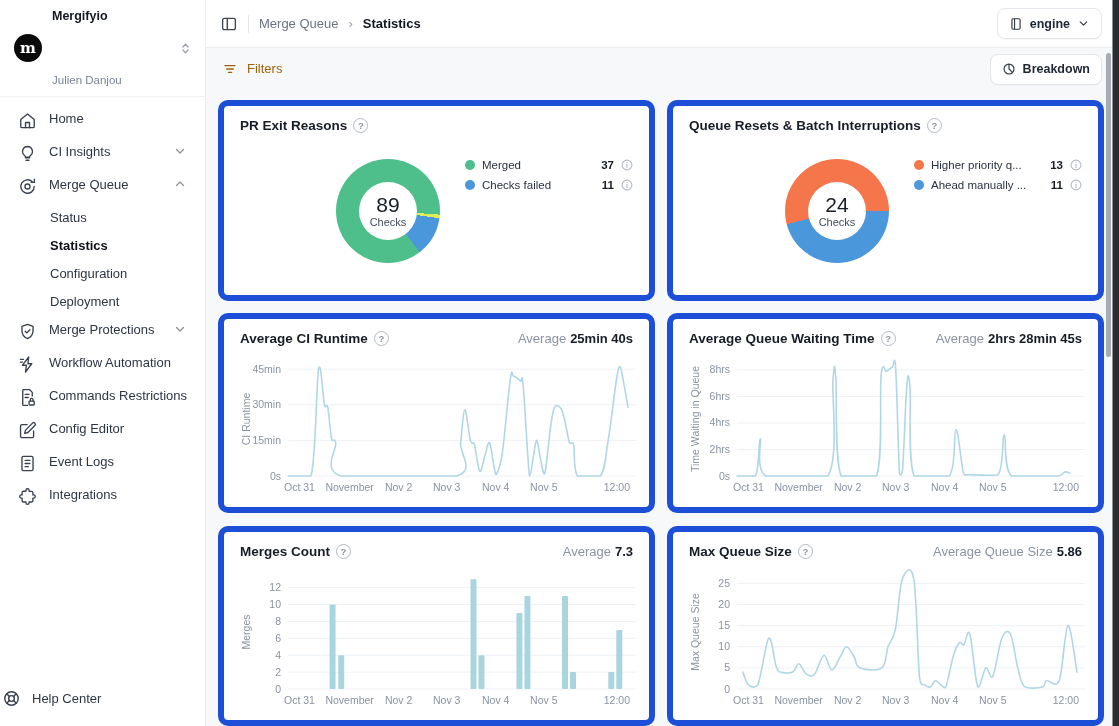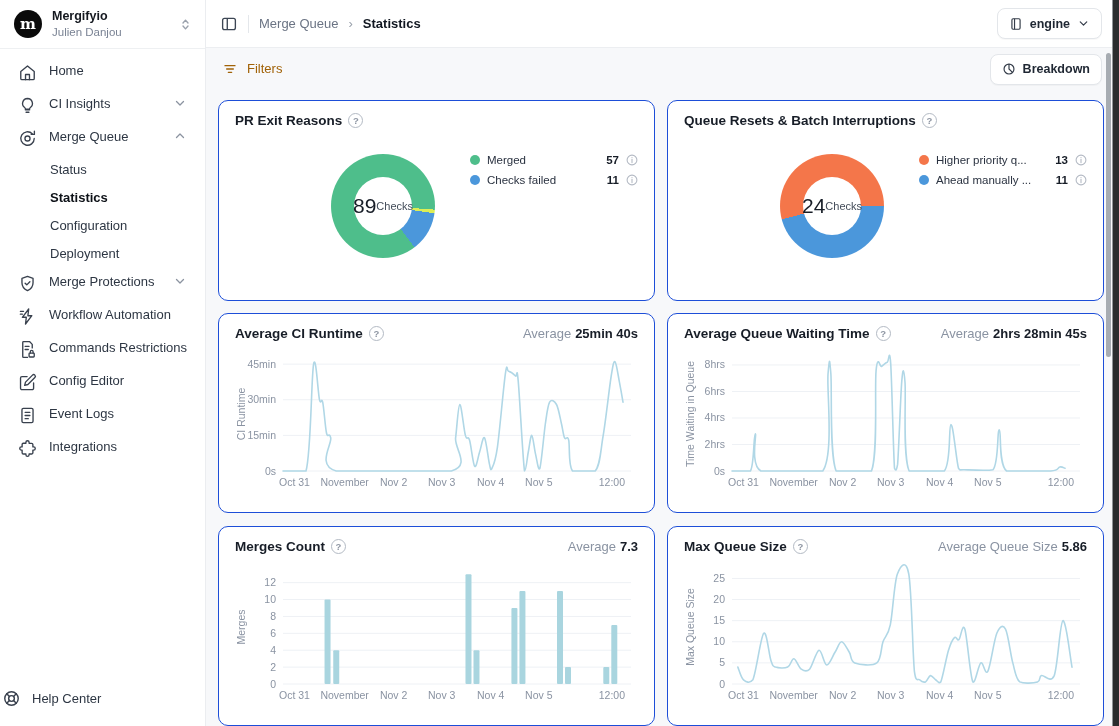--- a/index.html
+++ b/index.html
@@ -10,21 +10,21 @@
   
   .sidebar { position:absolute; left:0; top:0; bottom:0; width:206px; background:#fff;
              border-right:1px solid #ebedf0; }
   .account { display:flex; align-items:center; gap:10px; padding:9px 12px 9px 14px;
              border-bottom:1px solid #eef0f2; }
   .avatar { width:28px; height:28px; border-radius:50%; background:#0a0a0a; color:#fff;
             display:flex; align-items:center; justify-content:center; font-weight:bold;
             font-family:"DejaVu Serif", serif; font-size:15px; flex:0 0 28px;}
   .acct-names { flex:1; line-height:1.25; }
   .acct-org { font-size:12.5px; font-weight:bold; color:#14181f; }
-  .acct-user { font-size:11.5px; color:#7a8394; }
+  .acct-user { font-size:11.5px; color:#7a8394;margin-top:48px; }
   .selector { color:#9aa1ac; display:flex; }
   .nav { padding:14px 10px 0 10px; }
   .nav-item { height:33px; display:flex; align-items:flex-start; gap:12px; padding:0 8px;
               border-radius:6px; font-size:13px; color:#2d3643; cursor:pointer; }
   .nav-item .lbl { flex:1; }
   .nav-item.current .lbl { font-weight:bold; color:#0d1117; }
   .nav-item.sub { height:28px; padding-left:40px; }
   .nav-item .chev { color:#8b93a0; display:flex; }
   .nav-icon { width:19px; height:19px; color:#39414e; display:flex; }
   .nav-icon svg { width:19px; height:19px; }
@@ -47,35 +47,35 @@
   .btn svg { color:#343c49; }
   .tb-right { display:flex; gap:26px; }
   .toolbar { height:42px; display:flex; align-items:center; padding:0 10px 0 16px; }
   .filters { display:flex; align-items:flex-start; gap:9px; font-size:13px; color:#a16207;
              cursor:pointer; flex:1; }
 
   
   .content { padding:10px 8px 0 12px; display:grid; grid-template-columns:1fr 1fr;
              gap:13px 12px; grid-auto-rows:200px; }
   .content > .r1 { height:201px; }
-  .card { background:#fff; border:1px solid #1d4ed8; border-radius:10px; padding:12px 16px;
+  .card { background:#fff; border:6px solid #1d4ed8; border-radius:10px; padding:12px 16px;
           overflow:hidden; }
   .card-head { display:flex; align-items:center; gap:6px; }
   .card-title { font-size:13.5px; font-weight:bold; color:#171d27; }
   .qicon { width:15px; height:15px; border-radius:50%; border:1.2px solid #b3bac4;
            color:#8e96a3; font-size:9.5px; display:flex; align-items:center;
            justify-content:center; font-weight:bold; cursor:pointer; }
   .avg { margin-left:auto; font-size:13px; color:#8a93a2; white-space:nowrap; }
   .avg b { color:#171d27; margin-left:4px; }
 
   
   .donut-row { display:flex; }
   .donut { width:104px; height:104px; border-radius:50%; margin:26px 0 0 96px; position:relative; }
   .donut-hole { position:absolute; left:50%; top:50%; width:58px; height:58px; margin:-29px 0 0 -29px;
-                background:#fff; border-radius:50%; display:flex; flex-direction:row;
+                background:#fff; border-radius:50%; display:flex; flex-direction:column;
                 align-items:center; justify-content:center; }
   .donut-value { font-size:21px; color:#171d27; line-height:1.05; }
   .donut-label { font-size:11px; color:#3f4document document document document document document document4document; }
   .donut-label { font-size:11px; color:#434c59; }
   .legend { list-style:none; margin:22px 0 0 auto; width:168px; }
   .legend li { display:flex; align-items:center; gap:7px; height:20px; cursor:pointer; }
   .lg-dot { width:10px; height:10px; border-radius:50%; flex:0 0 10px; }
   .lg-label { flex:1; font-size:11.5px; color:#2a3240; white-space:nowrap; overflow:hidden;
               text-overflow:ellipsis; }
   .lg-value { font-size:11.5px; font-weight:bold; color:#171d27; }
@@ -288,21 +288,21 @@
           <div class="donut" style="background: conic-gradient(from 94deg, rgb(220, 238, 85) 0deg, rgb(220, 238, 85) 4.04494deg, rgb(75, 151, 219) 4.04494deg, rgb(75, 151, 219) 48.5393deg, rgb(78, 190, 139) 48.5393deg, rgb(78, 190, 139) 360deg);">
             <div class="donut-hole">
               <span class="donut-value">89</span>
               <span class="donut-label">Checks</span>
             </div>
           </div>
           <ul class="legend">
               <li>
                 <span class="lg-dot" style="background:#4ebe8b"></span>
                 <span class="lg-label">Merged</span>
-                <span class="lg-value">57</span>
+                <span class="lg-value">37</span>
                 <span class="lg-info">
                   <svg width="12" height="12" viewBox="0 0 12 12" fill="none" stroke="currentColor" stroke-width="1.1">
                     <circle cx="6" cy="6" r="4.9"></circle>
                     <path d="M6 5.4V8.6" stroke-linecap="round"></path>
                     <circle cx="6" cy="3.6" r=".55" fill="currentColor" stroke="none"></circle>
                   </svg>
                 </span>
               </li>
               <li>
                 <span class="lg-dot" style="background:#4b97db"></span>

